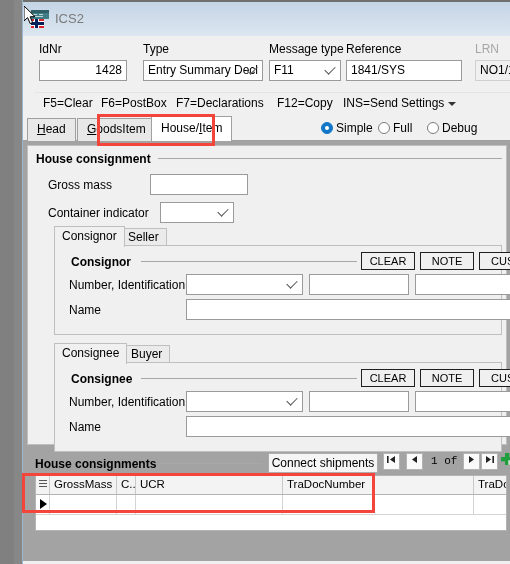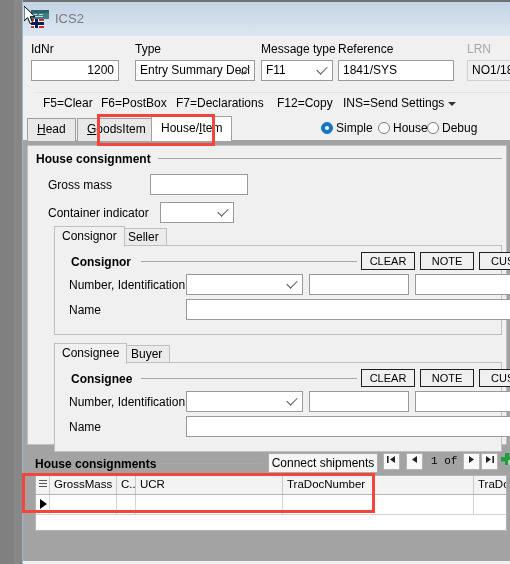--- a/index.html
+++ b/index.html
@@ -94,20 +94,21 @@
     left: 24px; top: 6px;
     width: 14px; height: 20px;
     z-index: 60;
     pointer-events: none;
   }
   
   .hdr {
     position: relative;
     height: 56px;
     background: #f0f0f0;
+    margin-left: 8px;
   }
   .lbl {
     position: absolute;
     font-size: 12px;
     color: #000;
     white-space: nowrap;
   }
   .lbl.dim { color: #a6a6a6; }
   .fld {
     position: absolute;
@@ -420,21 +421,21 @@
           <div class="vw"></div>
           <div class="hb"></div>
           <div class="vb"></div>
         </div>
       </div>
       <div class="title-text">ICS2</div>
     </div>
 
     <div class="hdr">
       <div class="lbl" style="left:8px;top:6px;">IdNr</div>
-      <div class="fld num" style="left:8px;top:24px;width:88px;">1200</div>
+      <div class="fld num" style="left:8px;top:24px;width:88px;">1428</div>
 
       <div class="lbl" style="left:112px;top:6px;">Type</div>
       <div class="combo" style="left:112px;top:24px;width:120px;">
         <span>Entry Summary Decl</span>
         <span class="chev"><span class="chevglyph"></span></span>
       </div>
 
       <div class="lbl" style="left:238px;top:6px;">Message type</div>
       <div class="combo" style="left:238px;top:24px;width:72px;">
         <span>F11</span>
@@ -463,21 +464,21 @@
       <div class="tabline"></div>
       <div class="tab" style="left:4px;"><u>H</u>ead</div>
       <div class="tab" style="left:54px;"><u>G</u>oodsItem</div>
       <div class="tab active" style="left:128px;">House/<u>I</u>tem</div>
 
       <div class="radios">
         <div class="radio" style="left:298px;">
           <span class="rdot sel"></span><span>Simple</span>
         </div>
         <div class="radio" style="left:355px;">
-          <span class="rdot"></span><span>House</span>
+          <span class="rdot"></span><span>Full</span>
         </div>
         <div class="radio" style="left:404px;">
           <span class="rdot"></span><span>Debug</span>
         </div>
       </div>
     </div>
 
     <div class="content">
 
       <div class="panel" style="left:4px;top:4px;width:480px;height:300px;">

